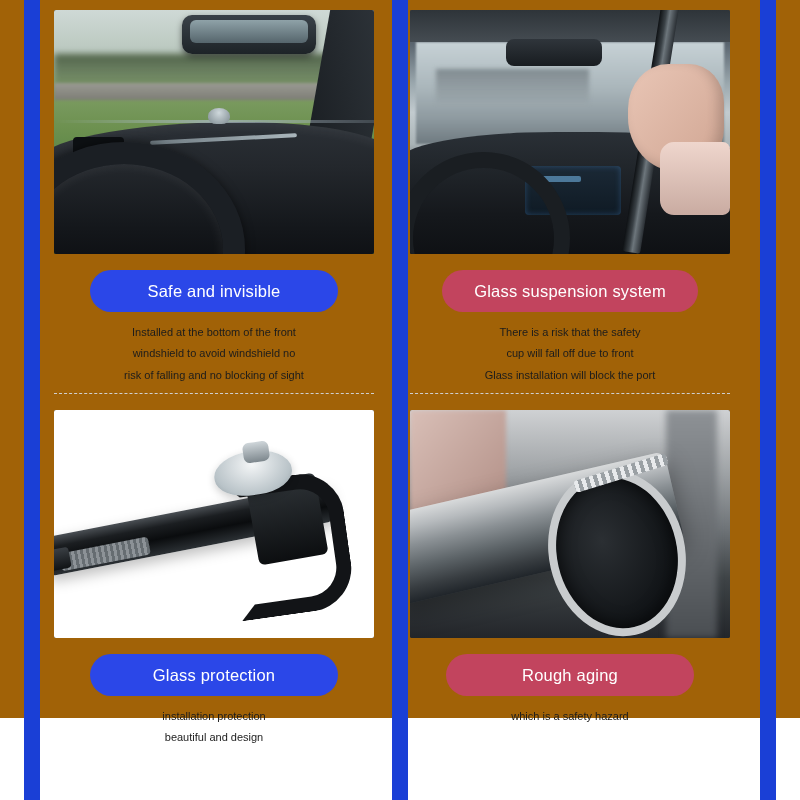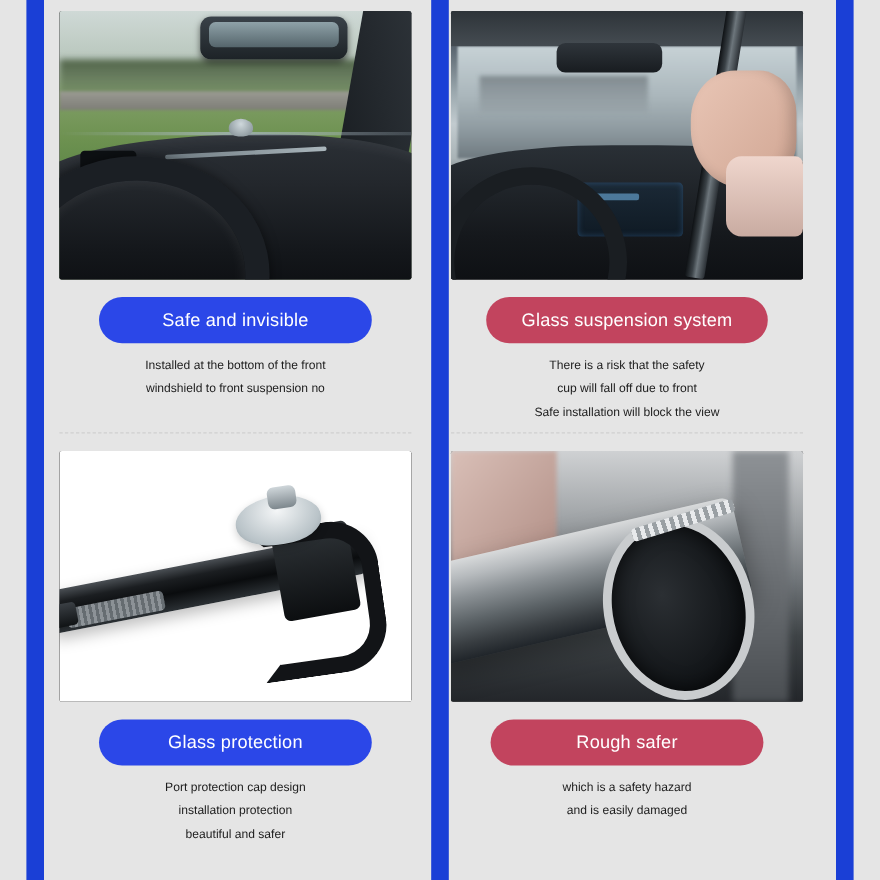--- a/index.html
+++ b/index.html
@@ -9,22 +9,22 @@
   body {
     width: 800px;
     height: 800px;
     background: #ffffff;
     font-family: "Liberation Sans", sans-serif;
     overflow: hidden;
   }
   .page {
     position: relative;
     width: 800px;
-    height: 800px;
-    background: #e5e5e5;
+    height: 718px;
+    background: #a16207;
     box-sizing: border-box;
   }
   
   .rail {
     position: absolute;
     top: 0;
     width: 16px;
     height: 800px;
     background: #1a3fd6;
   }
@@ -330,21 +330,22 @@
         <div class="p1-rod"></div>
         <div class="p1-suction"></div>
         <div class="p1-vent"></div>
         <div class="p1-wheel"></div>
       </div>
       <div class="label blue">
         <span>Safe and invisible</span>
       </div>
       <div class="desc">
         <span class="line">Installed at the bottom of the front</span>
-        <span class="line">windshield to front suspension no</span>
+        <span class="line">windshield to avoid windshield no</span>
+        <span class="line">risk of falling and no blocking of sight</span>
       </div>
       <div class="divider"></div>
     </div>
 
     <div class="cell right">
       <div class="photo">
         <div class="p2-bg"></div>
         <div class="p2-glassview"></div>
         <div class="p2-buildings"></div>
         <div class="p2-roof"></div>
@@ -355,58 +356,56 @@
         <div class="p2-rod"></div>
         <div class="p2-hand"></div>
         <div class="p2-sleeve"></div>
       </div>
       <div class="label red wide">
         <span>Glass suspension system</span>
       </div>
       <div class="desc">
         <span class="line">There is a risk that the safety</span>
         <span class="line">cup will fall off due to front</span>
-        <span class="line">Safe installation will block the view</span>
+        <span class="line">Glass installation will block the port</span>
       </div>
       <div class="divider"></div>
     </div>
 
     <div class="cell left">
       <div class="photo second">
         <div class="p3-bg"></div>
         <div class="p3-rod"></div>
         <div class="p3-grip"></div>
         <div class="p3-cap"></div>
         <div class="p3-hookbody"></div>
         <div class="p3-hook"></div>
         <div class="p3-suction"></div>
         <div class="p3-suctionknob"></div>
       </div>
       <div class="label blue">
         <span>Glass protection</span>
       </div>
       <div class="desc">
-        <span class="line">Port protection cap design</span>
         <span class="line">installation protection</span>
-        <span class="line">beautiful and safer</span>
+        <span class="line">beautiful and design</span>
       </div>
     </div>
 
     <div class="cell right">
       <div class="photo second">
         <div class="p4-bg"></div>
         <div class="p4-left"></div>
         <div class="p4-bgpillar"></div>
         <div class="p4-tube"></div>
         <div class="p4-rim"></div>
         <div class="p4-burr"></div>
       </div>
       <div class="label red">
-        <span>Rough safer</span>
+        <span>Rough aging</span>
       </div>
       <div class="desc">
         <span class="line">which is a safety hazard</span>
-        <span class="line">and is easily damaged</span>
       </div>
     </div>
 
   </div>
 </div>
 
 </body></html>

